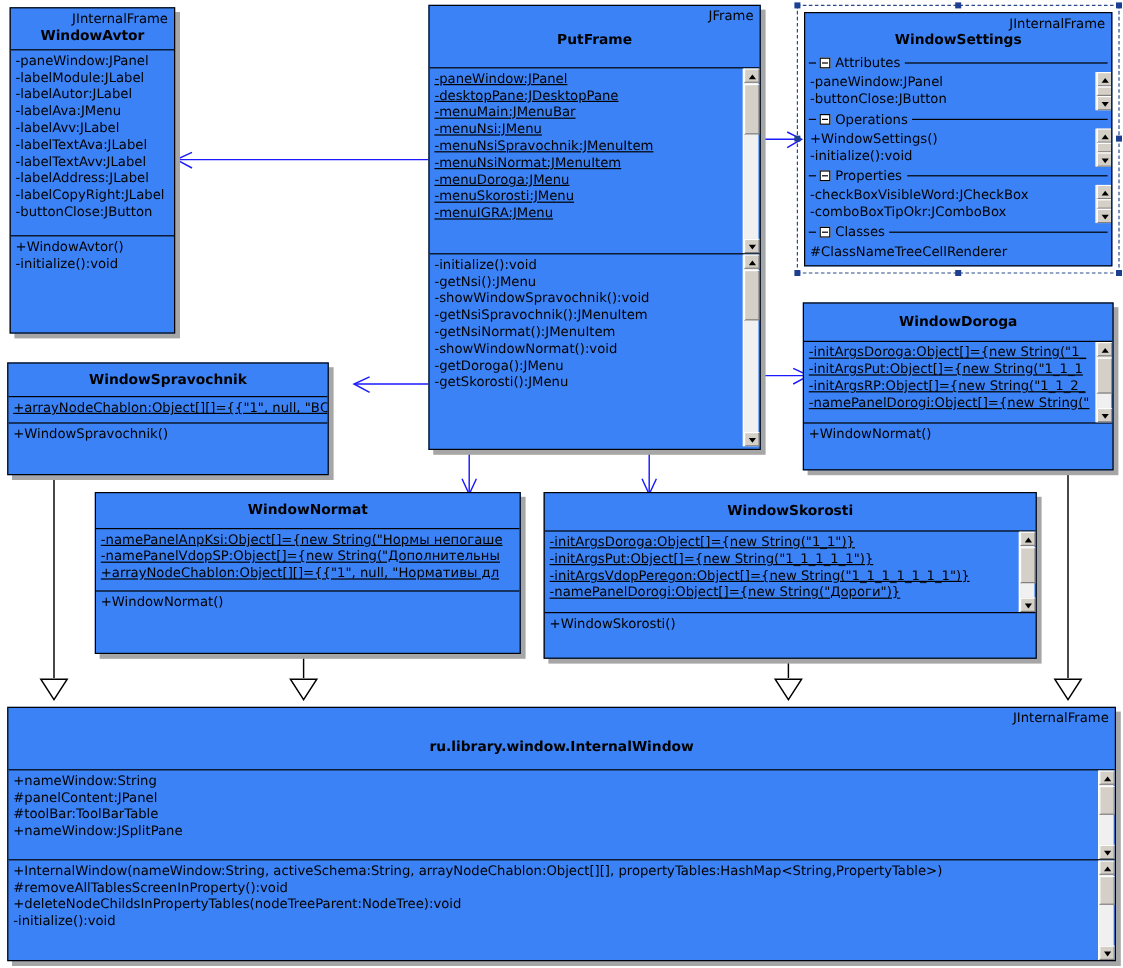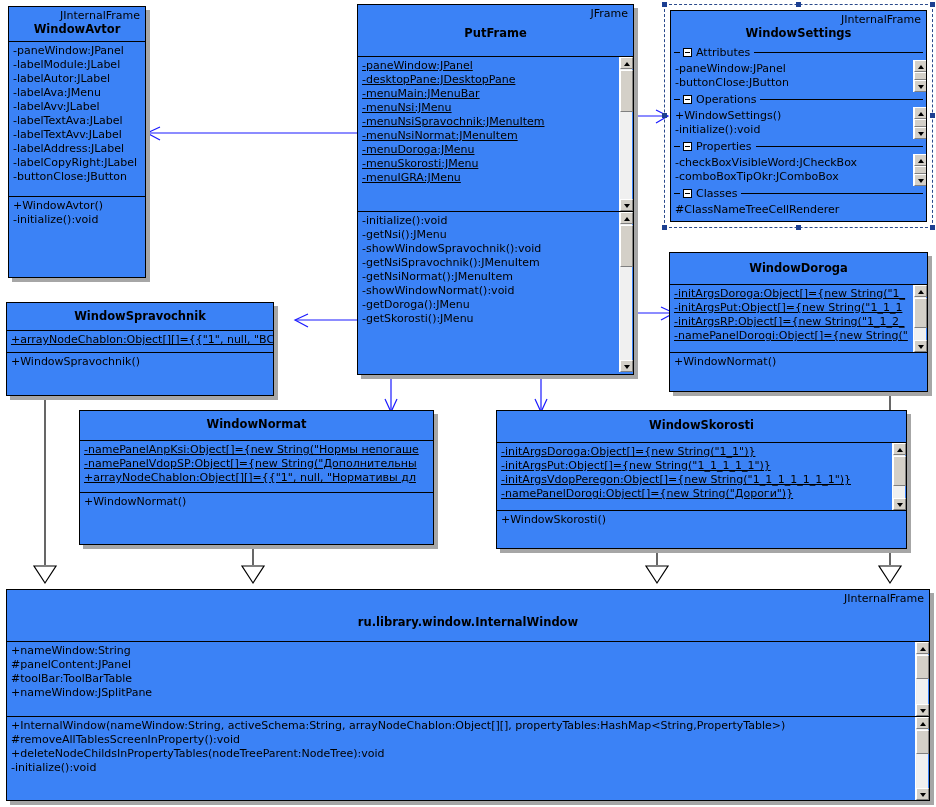--- a/index.html
+++ b/index.html
@@ -351,21 +351,21 @@
     <div class="compart" style="height:52px;">
       <div class="mem u">-namePanelAnpKsi:Object[]={new String("Нормы непогаше</div>
       <div class="mem u">-namePanelVdopSP:Object[]={new String("Дополнительны</div>
       <div class="mem u">+arrayNodeChablon:Object[][]={{"1", null, "Нормативы дл</div>
     </div>
     <div class="compart last">
       <div class="mem">+WindowNormat()</div>
     </div>
   </div>
 
-  <div class="uml-box" style="left:453px;top:410px;width:411px;height:139px;margin-left:43px;">
+  <div class="uml-box" style="left:453px;top:410px;width:411px;height:139px;">
     <div class="hdr" style="height:32px;">
       <div class="cname" style="margin-top:5px;">WindowSkorosti</div>
     </div>
     <div class="compart" style="height:68px;">
       <div class="mem u">-initArgsDoroga:Object[]={new String("1_1")}</div>
       <div class="mem u">-initArgsPut:Object[]={new String("1_1_1_1_1")}</div>
       <div class="mem u">-initArgsVdopPeregon:Object[]={new String("1_1_1_1_1_1_1")}</div>
       <div class="mem u">-namePanelDorogi:Object[]={new String("Дороги")}</div>
       <div class="vsb" style="top:0;bottom:0;">
         <div class="arw up">

